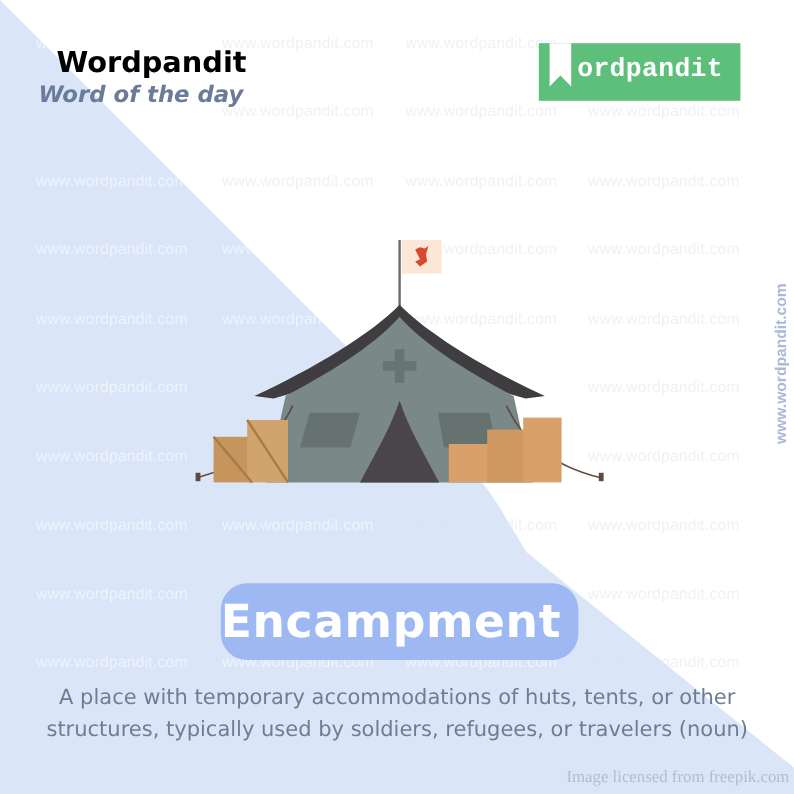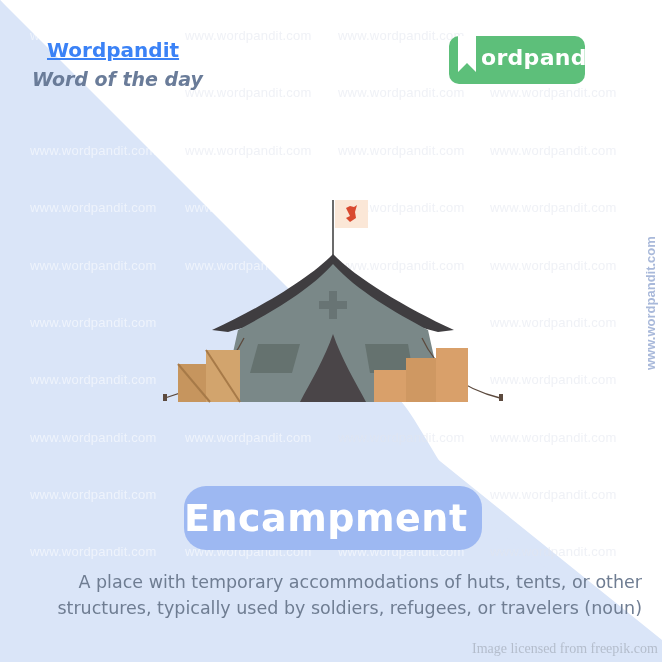--- a/index.html
+++ b/index.html
@@ -2,30 +2,30 @@
 <html><head>
   <meta charset="utf-8">
   <style>
     html, body { margin: 0; padding: 0; }
     body { width: 662px; height: 662px; overflow: hidden; background: #ffffff; font-family: "DejaVu Sans", sans-serif; }
     .canvas { position: relative; width: 662px; height: 662px; overflow: hidden; background: #ffffff; }
     .bg-shape { position: absolute; left: 0; top: 0; }
     .watermark-grid { position: absolute; left: 0; top: 0; width: 662px; height: 662px; pointer-events: none; }
     .wm { position: absolute; font-family: "Liberation Sans", sans-serif; font-size: 13px; color: rgba(255,255,255,0.55); white-space: nowrap; letter-spacing: 0.2px; }
     .wm.onwhite { color: rgba(225,230,238,0.55); }
-    .brand-title { position: absolute; left: 47px; top: 38px; font-size: 20px; font-weight: bold; color: #3b82f6; text-decoration: underline; }
+    .brand-title { position: absolute; left: 47px; top: 38px; font-size: 24px; font-weight: bold; color: #000000; }
     .brand-sub { position: absolute; left: 32px; top: 68px; font-size: 19px; font-weight: bold; color: #6a7c99; font-style: italic; }
-    .logo { position: absolute; left: 449px; top: 36px; width: 136px; height: 48px; background: #5dbf7a; border-radius: 10px; }
+    .logo { position: absolute; left: 449px; top: 36px; width: 168px; height: 48px; background: #5dbf7a; border-radius: 0; font-family: Liberation Mono, monospace; }
     .logo-mark { position: absolute; left: 7px; top: -4px; width: 22px; height: 48px; }
     .logo-text { position: absolute; left: 32px; top: 9px; font-size: 22px; font-weight: bold; color: #ffffff; letter-spacing: 0.3px; }
     .side-url { position: absolute; left: 643px; top: 370px; transform-origin: 0 0; transform: rotate(-90deg); font-family: "Liberation Sans", sans-serif; font-size: 13px; font-weight: bold; color: #a9b9da; white-space: nowrap; }
     .illustration { position: absolute; left: 160px; top: 198px; }
     .word-pill { position: absolute; left: 184px; top: 486px; width: 298px; height: 64px; background: #9db8f2; border-radius: 22px; display: flex; align-items: center; justify-content: flex-start; }
     .word { font-size: 38px; font-weight: bold; color: #ffffff; letter-spacing: 0.5px; }
-    .definition { position: absolute; left: 20px; top: 569px; width: 622px; text-align: right; font-size: 17.5px; line-height: 26px; color: #6f7d92; }
+    .definition { position: absolute; left: 20px; top: 569px; width: 622px; text-align: center; font-size: 17.5px; line-height: 26px; color: #6f7d92; }
     .credit { position: absolute; left: 472px; top: 641px; font-family: Liberation Serif, serif; font-size: 14px; color: #b4bdcc; white-space: nowrap; }
   </style>
 </head>
 <body>
 
 <div class="canvas">
 
   <svg class="bg-shape" width="662" height="662" viewBox="0 0 662 662">
     <path d="M0,0 L0,662 L662,662 L662,640 L420,445 C380,420 370,370 395,400 Q300,300 270,300 L0,0 Z" fill="#dae5f8"></path>
     <path d="M0,0 L0,662 L662,662 L662,645 C560,580 470,520 445,470 C420,430 410,410 398,398 L0,0 Z" fill="#dae5f8"></path>

